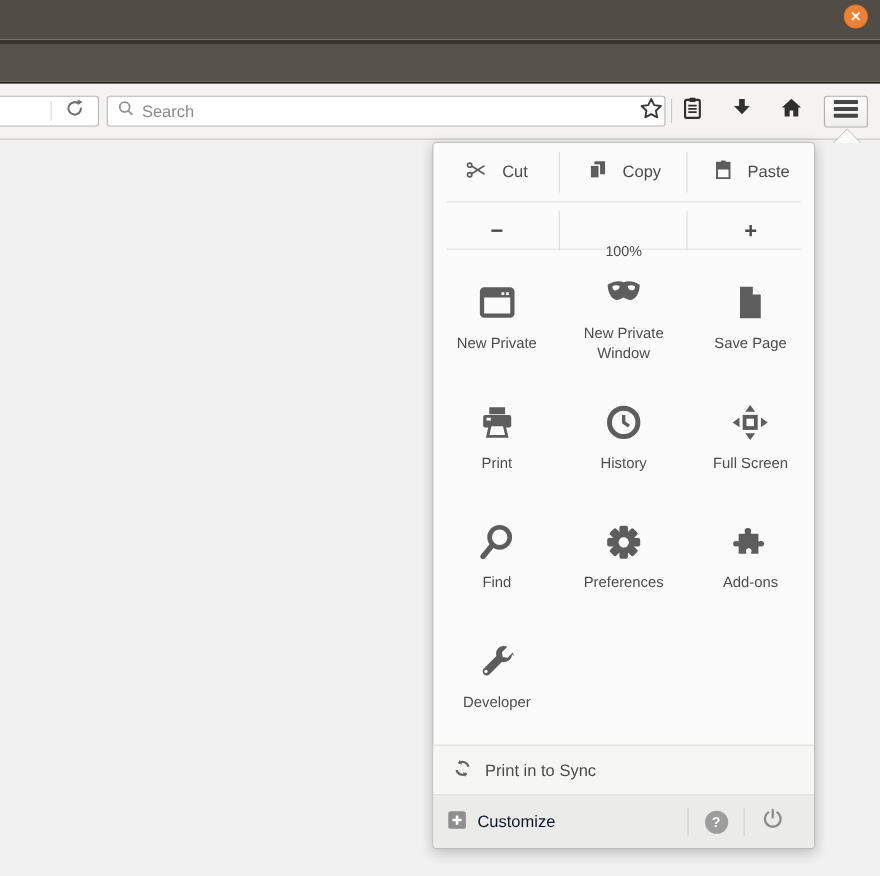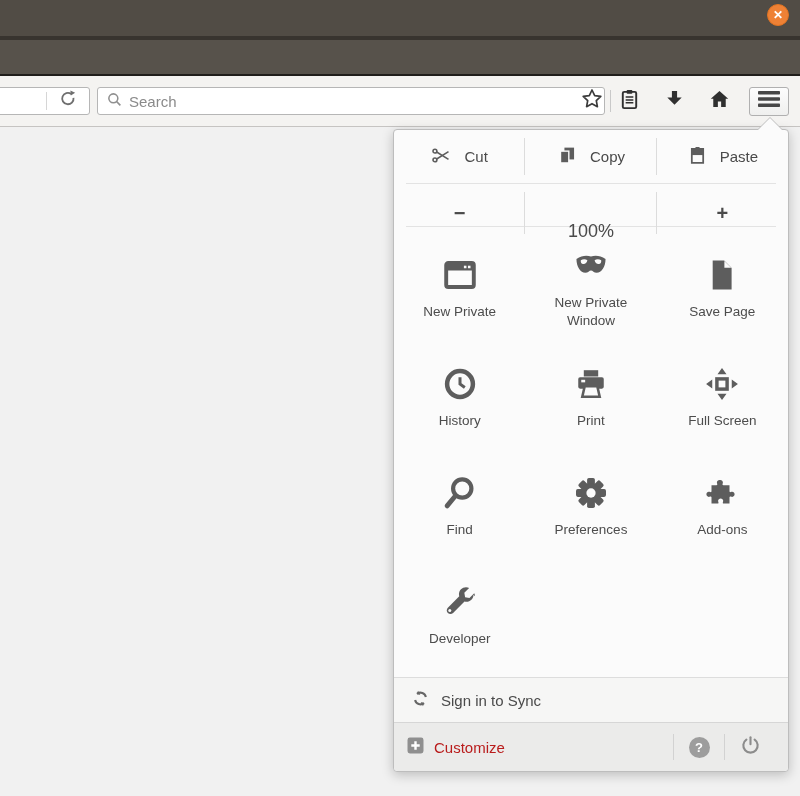--- a/index.html
+++ b/index.html
@@ -58,21 +58,21 @@
   .tb-sep { width:1px; height:22px; background:#c9c9c9; margin:0 1px; }
   .hamburger-btn {
     width:40px; height:29px; margin-left:13px;
     border:1px solid #b0b0b0; border-radius:3px;
     background:linear-gradient(#fdfdfd,#efefee);
     display:flex; align-items:center; justify-content:center;
   }
 
   
   .menu-panel {
-    position:absolute; left:393px; top:129px; width:396px;
+    position:absolute; left:393px; top:129px; width:348px;
     background:#fbfbfb; border:1px solid #bdbdbd; border-radius:4px;
     box-shadow:0 3px 12px rgba(0,0,0,.22);
     z-index:5;
   }
   .panel-arrow-border {
     position:absolute; top:-13px; left:363px; width:0; height:0;
     border-left:13px solid transparent; border-right:13px solid transparent;
     border-bottom:13px solid #bdbdbd;
   }
   .panel-arrow {
@@ -88,21 +88,21 @@
   .edit-item, .zoom-item {
     height:100%; display:flex; align-items:center; justify-content:center;
     gap:12px; position:relative;
   }
   .edit-item.sep::after, .zoom-item.sep::after {
     content:""; position:absolute; right:0; top:8px; bottom:8px;
     width:1px; background:#dcdcdc;
   }
   .edit-item span { font-size:15px; color:#4a4a4a; }
   .zoom-glyph { font-size:20px; color:#4a4a4a; font-weight:bold; }
-  .zoom-level { font-size:18px; color:#4a4a4a;margin-top:37px; }
+  .zoom-level { font-size:13px; color:#4a4a4a;margin-top:37px; }
   .hsep { height:1px; background:#e3e3e3; margin:0 12px; }
 
   .menu-grid {
     display:grid; grid-template-columns:repeat(3,1fr);
     grid-auto-rows:109px; padding:6px 0 8px 0;
   }
   .grid-item {
     display:flex; flex-direction:column; align-items:center; justify-content:center;
   }
   .grid-item .gi-icon { height:40px; display:flex; align-items:center; justify-content:center; margin-bottom:8px; }
@@ -114,21 +114,21 @@
     border-top:1px solid #dddddd; height:45px; background:#f6f6f5;
     display:flex; align-items:center; padding-left:17px; gap:11px;
   }
   .sync-row span { font-size:15px; color:#4a4a4a; }
   .panel-footer {
     border-top:1px solid #d6d6d6; height:49px; background:#ebebea;
     display:flex; align-items:center; padding:0 13px;
     border-radius:0 0 4px 4px;
   }
   .customize-btn { display:flex; align-items:center; gap:10px; flex:1; }
-  .customize-btn span { font-size:15px; color:#b91c1c; }
+  .customize-btn span { font-size:15px; color:#0f172a; }
   .footer-sep { width:1px; height:26px; background:#d2d2d2; }
   .footer-btn { width:50px; display:flex; align-items:center; justify-content:center; }
   .help-circle {
     width:21px; height:21px; border-radius:50%; background:#9d9d9d;
     color:#fff; font-size:13px; font-weight:bold;
     display:flex; align-items:center; justify-content:center;
   }
 </style>
 </head>
 <body>
@@ -295,37 +295,37 @@
           <path d="M5.8 2.4h7.6l5 5v14.2H5.8z" fill="#5d5d5d"></path>
           <path d="M13.6 2.6v4.6h4.6z" fill="#fbfbfb"></path>
         </svg>
       </span>
       <span class="gi-label">Save Page</span>
     </div>
 
     <div class="grid-item">
       <span class="gi-icon">
         <svg width="36" height="36" viewBox="0 0 24 24">
-          <circle cx="12" cy="12" r="8.6" fill="none" stroke="#5d5d5d" stroke-width="3"></circle>
-          <path d="M12 7.5V12l3.2 2.3" fill="none" stroke="#5d5d5d" stroke-width="2"></path>
-        </svg>
-      </span>
-      <span class="gi-label">History</span>
-    </div>
-
-    <div class="grid-item">
-      <span class="gi-icon">
-        <svg width="36" height="36" viewBox="0 0 24 24">
           <path d="M7.2 2.8h9.6v4.2H7.2z" fill="#5d5d5d"></path>
           <rect x="3.5" y="7.5" width="17" height="7.6" rx="1.2" fill="#5d5d5d"></rect>
           <rect x="5.5" y="9.2" width="2.6" height="1.7" fill="#fbfbfb"></rect>
           <path d="M7.8 13.5h8.4l1.6 7H6.2z" fill="#fbfbfb" stroke="#5d5d5d" stroke-width="1.7"></path>
         </svg>
       </span>
       <span class="gi-label">Print</span>
+    </div>
+
+    <div class="grid-item">
+      <span class="gi-icon">
+        <svg width="36" height="36" viewBox="0 0 24 24">
+          <circle cx="12" cy="12" r="8.6" fill="none" stroke="#5d5d5d" stroke-width="3"></circle>
+          <path d="M12 7.5V12l3.2 2.3" fill="none" stroke="#5d5d5d" stroke-width="2"></path>
+        </svg>
+      </span>
+      <span class="gi-label">History</span>
     </div>
 
     <div class="grid-item">
       <span class="gi-icon">
         <svg width="36" height="36" viewBox="0 0 24 24">
           <rect x="8.6" y="8.6" width="6.8" height="6.8" fill="none" stroke="#5d5d5d" stroke-width="2.3"></rect>
           <path d="M12 1.4l3 4.1H9zM12 22.6l3-4.1H9zM1.4 12l4.1-3v6zM22.6 12l-4.1-3v6z" fill="#5d5d5d"></path>
         </svg>
       </span>
       <span class="gi-label">Full Screen</span>
@@ -382,21 +382,21 @@
     <span>
       <svg width="19" height="19" viewBox="0 0 24 24">
         <g stroke="#666" stroke-width="2.6" fill="none">
           <path d="M18.8 10.2A7 7 0 0 0 7.6 6.1"></path>
           <path d="M5.2 13.8A7 7 0 0 0 16.4 17.9"></path>
         </g>
         <path d="M8.9 2.2L7.3 6.4l4.4 1.2z" fill="#666"></path>
         <path d="M15.1 21.8l1.6-4.2-4.4-1.2z" fill="#666"></path>
       </svg>
     </span>
-    <span>Sign in to Sync</span>
+    <span>Print in to Sync</span>
   </div>
 
   <div class="panel-footer">
     <div class="customize-btn">
       <span>
         <svg width="17" height="17" viewBox="0 0 17 17">
           <rect x="0.5" y="0.5" width="16" height="16" rx="2.4" fill="#8f8f8f"></rect>
           <path d="M8.5 4.3v8.4M4.3 8.5h8.4" stroke="#fff" stroke-width="2.4"></path>
         </svg>
       </span>

